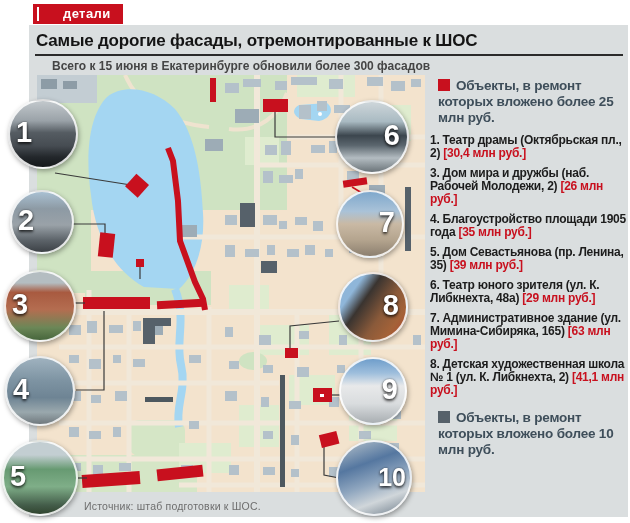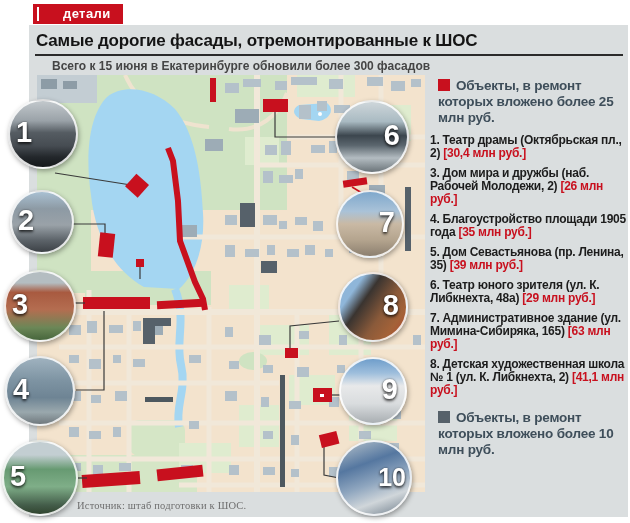--- a/index.html
+++ b/index.html
@@ -45,21 +45,21 @@
       background:linear-gradient(160deg,#b8c4cc 0%,#5577a0 32%,#8fa6bf 55%,#d0d6da 75%,#6b7a88 100%);}
   #c10 .num{font-size:25px;right:4px;}
   
   .legend{position:absolute;left:430px;top:78px;width:197px;z-index:2;}
   .lg-head{margin:0 0 8px 8px;font-size:13.5px;line-height:16px;font-weight:bold;color:#3e4e5a;letter-spacing:-.2px;}
   .sq{display:inline-block;width:12px;height:12px;margin-right:6px;vertical-align:-1px;}
   .sq-red{background:#c8101e;} .sq-dark{background:#56616a;}
   .item{margin:0 0 7px 0;font-size:12px;line-height:13px;font-weight:bold;color:#1c1c1c;letter-spacing:-.25px;}
   .cost{color:#c8101e;}
   .lg-head2{margin-top:13px;}
-  .source{position:absolute;left:77px;top:500px;font-size:10.5px;color:#6e6e6e;z-index:2;letter-spacing:.2px;font-family:Liberation Serif, serif;}
+  .source{position:absolute;left:84px;top:500px;font-size:10.5px;color:#6e6e6e;z-index:2;letter-spacing:.2px;}
 </style>
 </head>
 <body>
 
 <div class="page">
 
   <div class="badge">детали</div>
 
   <div class="panel"></div>
 

